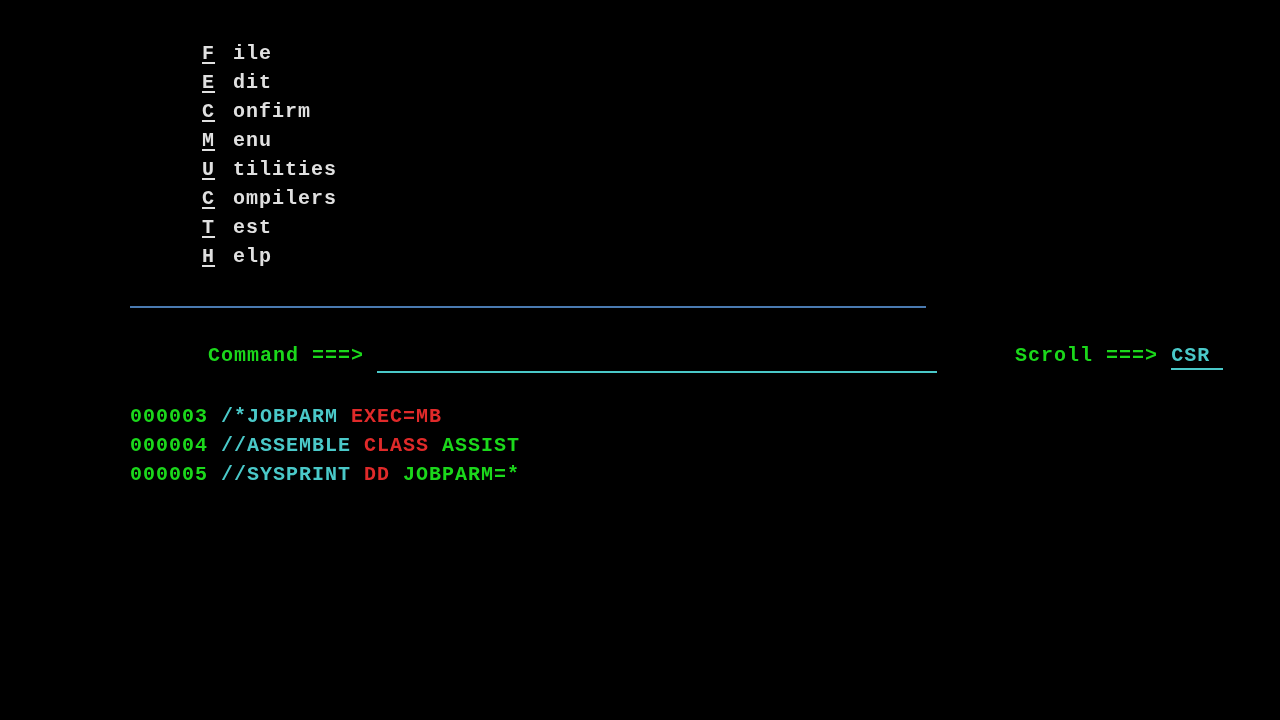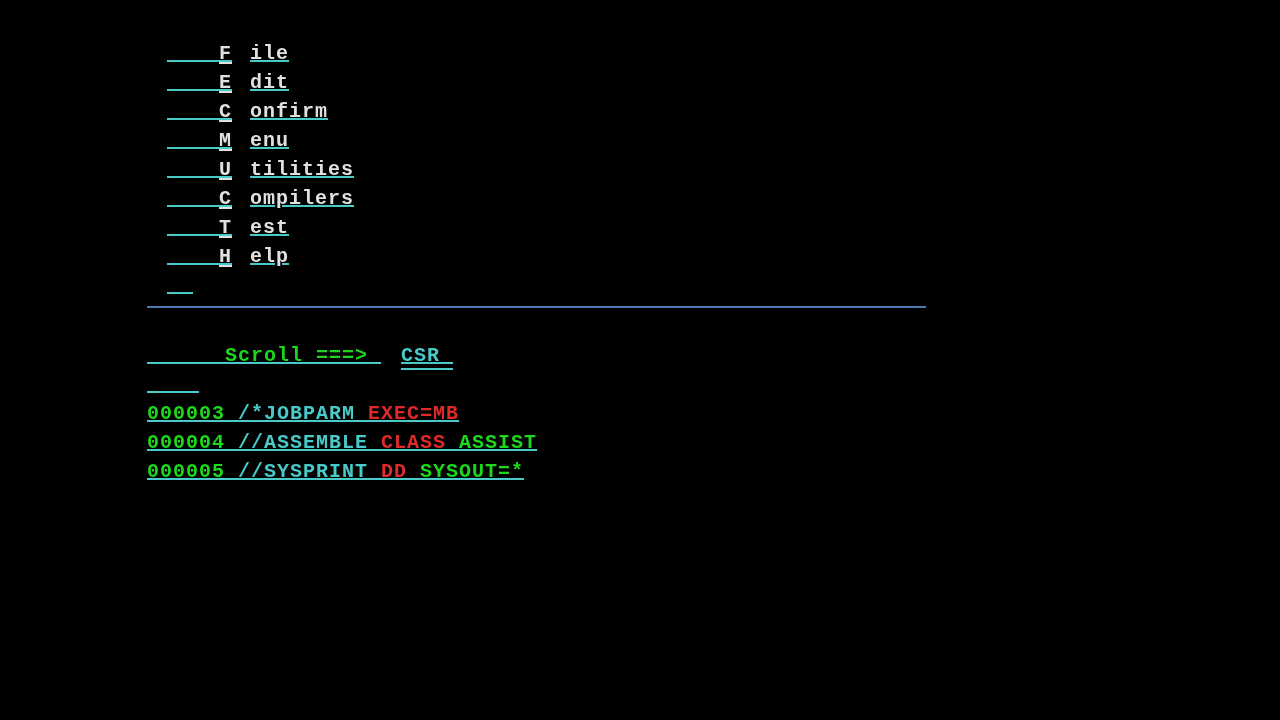--- a/index.html
+++ b/index.html
@@ -16,23 +16,22 @@
     font-stretch: expanded;
     letter-spacing: 1px;
     line-height: 29px;
     color: #4ac9c9;
     font-weight: 600;
   }
   .screen {
     position: relative;
     width: 1056px;
     height: 720px;
-    padding: 10px 0 0 17px;
+    padding: 10px 0 0 0;
     box-sizing: border-box;
-    text-decoration: underline;
   }
   .menubar {
     color: #e0e0e0;
     padding-left: 150px;
     white-space: pre;
   }
   .menubar span { margin-right: 18px; }
   .u { text-decoration: underline; text-underline-offset: 3px; }
   .rule {
     border: none;
@@ -40,21 +39,21 @@
     margin: 6px 130px 4px 130px;
   }
   .line {
     white-space: pre;
     padding-left: 130px;
   }
   .g { color: #1bd81b; }   
   .r { color: #e02a2a; }   
   .t { color: #4ac9c9; }   
   .w { color: #e0e0e0; }
-  .ul-t { border-bottom: 2px solid #4ac9c9; padding-bottom: 1px; margin-left: 20px; }
+  .ul-t { border-bottom: 2px solid #4ac9c9; padding-bottom: 1px; }
   .header-row { display: flex; padding-left: 130px; padding-right: 130px; justify-content: space-between; }
   .header-row .left { white-space: pre; }
   .header-row .right { white-space: pre; }
 </style>
 </head>
 <body>
 
 <div class="screen">
 
   <div class="menubar">
@@ -65,25 +64,28 @@
     <span><span class="u">U</span><span>tilities</span></span>
     <span><span class="u">C</span><span>ompilers</span></span>
     <span><span class="u">T</span><span>est</span></span>
     <span><span class="u">H</span><span>elp</span></span>
   </div>
 
   <hr class="rule">
 
 
   <div class="header-row">
+    <div class="left">
+      <span class="g">Command ===&gt;</span><span> </span><span class="ul-t" style="display:inline-block; min-width:560px;">&nbsp;</span>
+    </div>
     <div class="right">
       <span class="g">Scroll ===&gt;</span><span> </span><span class="t ul-t">CSR </span>
     </div>
   </div>
 
 
   <div id="source-area">
       <div class="line"><span class="g">000003 </span><span class="t">/*JOBPARM </span><span class="r">EXEC=MB</span></div>
       <div class="line"><span class="g">000004 </span><span class="t">//ASSEMBLE </span><span class="r">CLASS </span><span class="g">ASSIST</span></div>
-      <div class="line"><span class="g">000005 </span><span class="t">//SYSPRINT </span><span class="r">DD </span><span class="g">SYSOUT=*</span></div>
+      <div class="line"><span class="g">000005 </span><span class="t">//SYSPRINT </span><span class="r">DD </span><span class="g">JOBPARM=*</span></div>
     </div>
 
 </div>
 
 </body></html>

